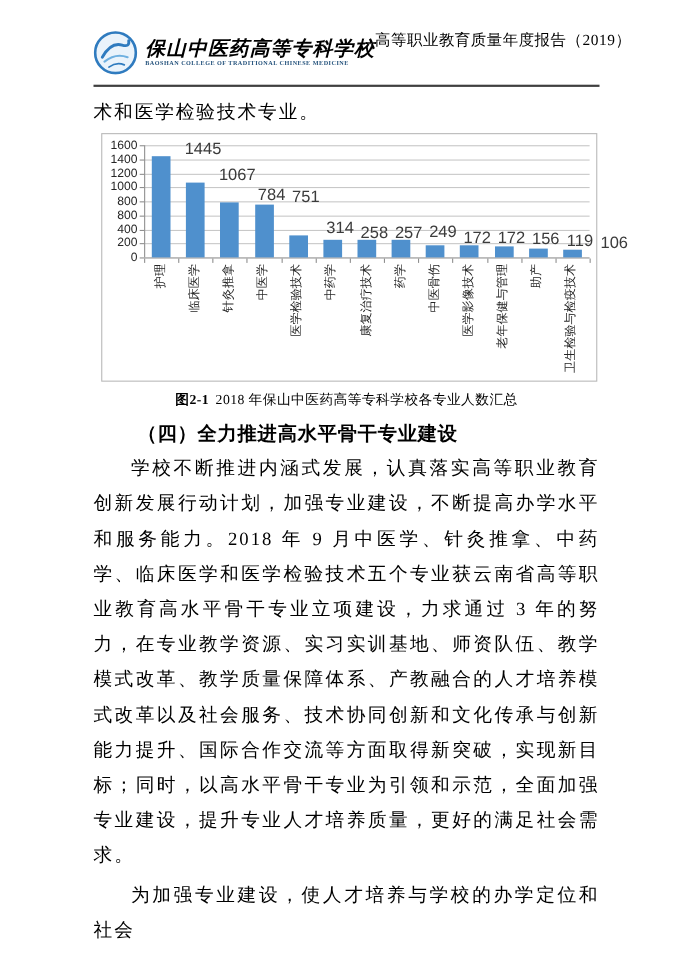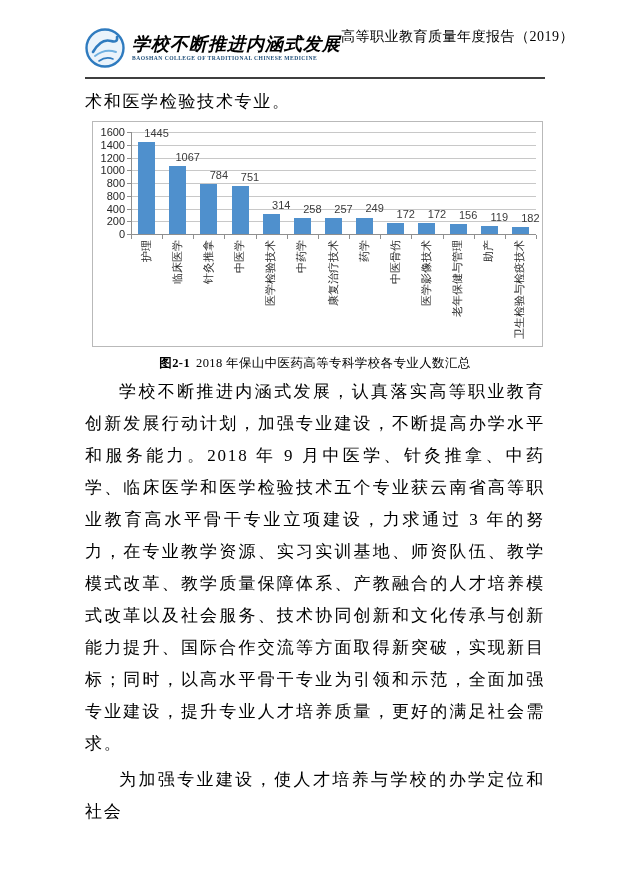--- a/index.html
+++ b/index.html
@@ -29,21 +29,21 @@
   .figure{position:relative;width:449px;height:224px;margin:8px 0 0 7px;
           border:1px solid #b9b9b9;background:#fff;
           font-family:"Liberation Sans",sans-serif;}
   .gridline{position:absolute;height:1px;background:#c8c8c8;}
   .axis-y{position:absolute;width:1px;background:#8f8f8f;}
   .axis-x{position:absolute;height:1px;background:#8f8f8f;}
   .ytick{position:absolute;height:1px;width:4px;background:#8f8f8f;}
   .xtick{position:absolute;width:1px;height:4px;background:#8f8f8f;}
   .ylab{position:absolute;font-size:11px;color:#262626;text-align:right;width:30px;}
   .bar{position:absolute;background:#4f90cd;}
-  .vlab{position:absolute;font-size:11px;color:#3b3b3b;white-space:nowrap;}
+  .vlab{position:absolute;font-size:15px;color:#3b3b3b;white-space:nowrap;margin-left:28px;}
   .catwrap{position:absolute;}
   .catlab{position:absolute;top:2px;white-space:nowrap;font-size:11px;color:#262626;
           transform-origin:0 0;transform:rotate(-90deg) translateX(-100%);line-height:13px;}
 
   .caption{margin-top:8px;text-align:center;font-size:12.5px;letter-spacing:.03em;}
   .caption b{font-weight:700;margin-right:6px;}
 </style>
 </head>
 <body>
 
@@ -51,21 +51,21 @@
 
   <div class="hdr">
     <div class="hdr-left">
       <svg class="logo" viewBox="0 0 40 40">
         <circle cx="20" cy="20" r="18.5" fill="#eaf3fb" stroke="#2f7bbf" stroke-width="2.4"></circle>
         <path d="M8 24 Q16 10 26 13 Q33 15 32 9" fill="none" stroke="#2f7bbf" stroke-width="2.6" stroke-linecap="round"></path>
         <path d="M10 28 Q20 20 31 24" fill="none" stroke="#6fb0e0" stroke-width="2" stroke-linecap="round"></path>
         <path d="M14 33 Q21 28 28 31" fill="none" stroke="#2f7bbf" stroke-width="1.6" stroke-linecap="round"></path>
       </svg>
       <div class="names">
-        <span class="name-cn">学校不断推进内涵式发展</span>
+        <span class="name-cn">保山中医药高等专科学校</span>
         <span class="name-en">BAOSHAN COLLEGE OF TRADITIONAL CHINESE MEDICINE</span>
       </div>
     </div>
     <div class="hdr-right">高等职业教育质量年度报告（2019）</div>
   </div>
 
   <div class="intro">术和医学检验技术专业。</div>
 
   <div class="figure" id="chart">
       <div class="ylab" style="left: 2px; top: 106px;">0</div>
@@ -164,29 +164,30 @@
       <div class="vlab" style="top: 87.055px; left: 365.115px; transform: translateX(-50%) translateX(10px);">156</div>
       <div class="catwrap" style="left: 358.115px; top: 116px; width: 14px; height: 104px;">
         <span class="catlab">老年保健与管理</span>
       </div>
       <div class="bar" style="left: 387.769px; top: 104.414px; width: 17px; height: 7.58625px; background: rgb(79, 144, 205);"></div>
       <div class="vlab" style="top: 89.4137px; left: 396.269px; transform: translateX(-50%) translateX(10px);">119</div>
       <div class="catwrap" style="left: 389.269px; top: 116px; width: 14px; height: 104px;">
         <span class="catlab">助产</span>
       </div>
       <div class="bar" style="left: 418.923px; top: 105.243px; width: 17px; height: 6.7575px; background: rgb(79, 144, 205);"></div>
-      <div class="vlab" style="top: 90.2425px; left: 427.423px; transform: translateX(-50%) translateX(10px);">182</div>
+      <div class="vlab" style="top: 90.2425px; left: 427.423px; transform: translateX(-50%) translateX(10px);">106</div>
       <div class="catwrap" style="left: 420.423px; top: 116px; width: 14px; height: 104px;">
         <span class="catlab">卫生检验与检疫技术</span>
       </div>
     </div>
 
   <div class="caption">
     <b>图2-1</b><span>2018 年保山中医药高等专科学校各专业人数汇总</span>
   </div>
 
+  <div class="h-sec">（四）全力推进高水平骨干专业建设</div>
 
   <p class="para">学校不断推进内涵式发展，认真落实高等职业教育创新发展行动计划，加强专业建设，不断提高办学水平和服务能力。2018 年 9 月中医学、针灸推拿、中药学、临床医学和医学检验技术五个专业获云南省高等职业教育高水平骨干专业立项建设，力求通过 3 年的努力，在专业教学资源、实习实训基地、师资队伍、教学模式改革、教学质量保障体系、产教融合的人才培养模式改革以及社会服务、技术协同创新和文化传承与创新能力提升、国际合作交流等方面取得新突破，实现新目标；同时，以高水平骨干专业为引领和示范，全面加强专业建设，提升专业人才培养质量，更好的满足社会需求。</p>
 
 
   <p class="para">为加强专业建设，使人才培养与学校的办学定位和社会</p>
 
 </div>
 
 </body></html>

